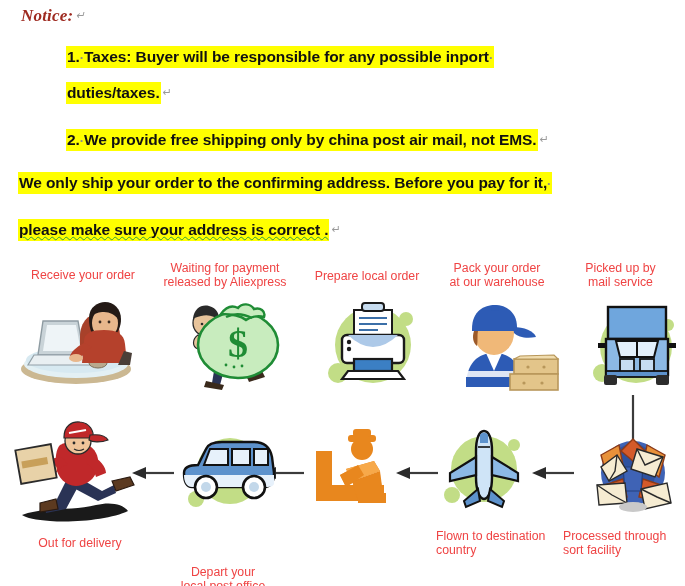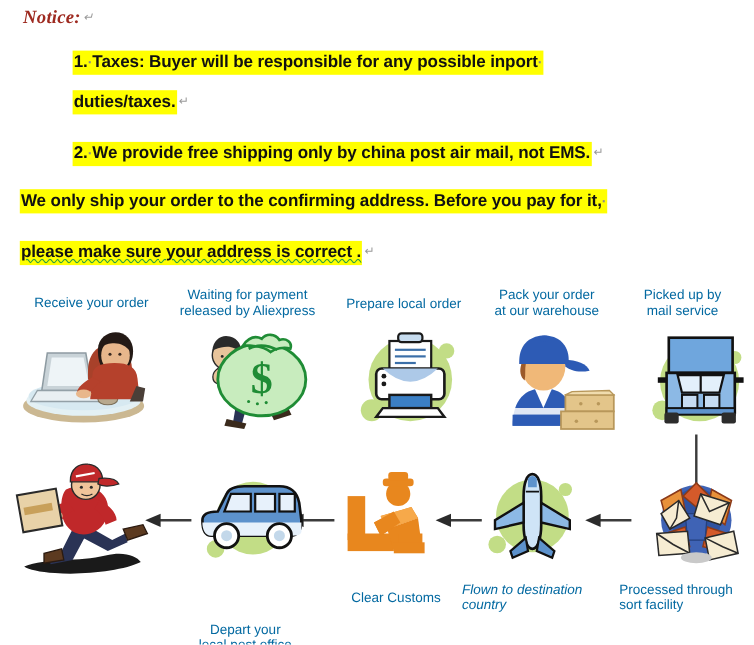--- a/index.html
+++ b/index.html
@@ -64,21 +64,21 @@
     text-decoration-thickness: 1px;
   }
 
   
   #flow { position: absolute; left: 0; top: 255px; width: 685px; height: 331px; }
 
   .cell-label {
     position: absolute;
     font-family: "Liberation Sans", sans-serif;
     font-size: 12.3px;
-    color: #0369a1;
+    color: #ef4444;
     line-height: 13.6px;
     text-align: center;
     white-space: pre-line;
   }
 
   .icon-box { position: absolute; }
 
   svg { display: block; overflow: visible; }
 
   .arrow-line { stroke: #3b3b3b; stroke-width: 2.2; fill: none; }
@@ -386,21 +386,21 @@
       <path d="M53 14 L70 11" stroke="#ffffff" stroke-width="2"></path>
       <circle cx="58" cy="24" r="1.4" fill="#2a2a2a"></circle>
       <circle cx="67" cy="24" r="1.4" fill="#2a2a2a"></circle>
       <path d="M58 30 Q63 33 68 30" stroke="#2a2a2a" stroke-width="1.1" fill="none"></path>
 
       <rect x="2" y="28" width="36" height="34" fill="#e8d2a8" stroke="#2a2a2a" stroke-width="1.8" transform="rotate(-10 20 45)"></rect>
       <rect x="6" y="40" width="26" height="7" fill="#c8a05a" transform="rotate(-10 20 45)"></rect>
     </svg>
   </div>
 
+  <div class="cell-label" style="left:15px;  top:282px; width:130px;">Out for delivery</div>
   <div class="cell-label" style="left:158px; top:275px; width:130px;margin-top:36px;">Depart your
 local post office</div>
-  <div class="cell-label" style="left:300px; top:282px; width:120px;">Clear Customs</div>
-  <div class="cell-label" style="left:420px; top:275px; width:145px; text-align:left;font-style:italic;">Flown to destination
+  <div class="cell-label" style="left:436px; top:275px; width:145px; text-align:left;">Flown to destination
 country</div>
   <div class="cell-label" style="left:563px; top:275px; width:125px; text-align:left;">Processed through
 sort facility</div>
 
 </div>
 
 </body></html>

